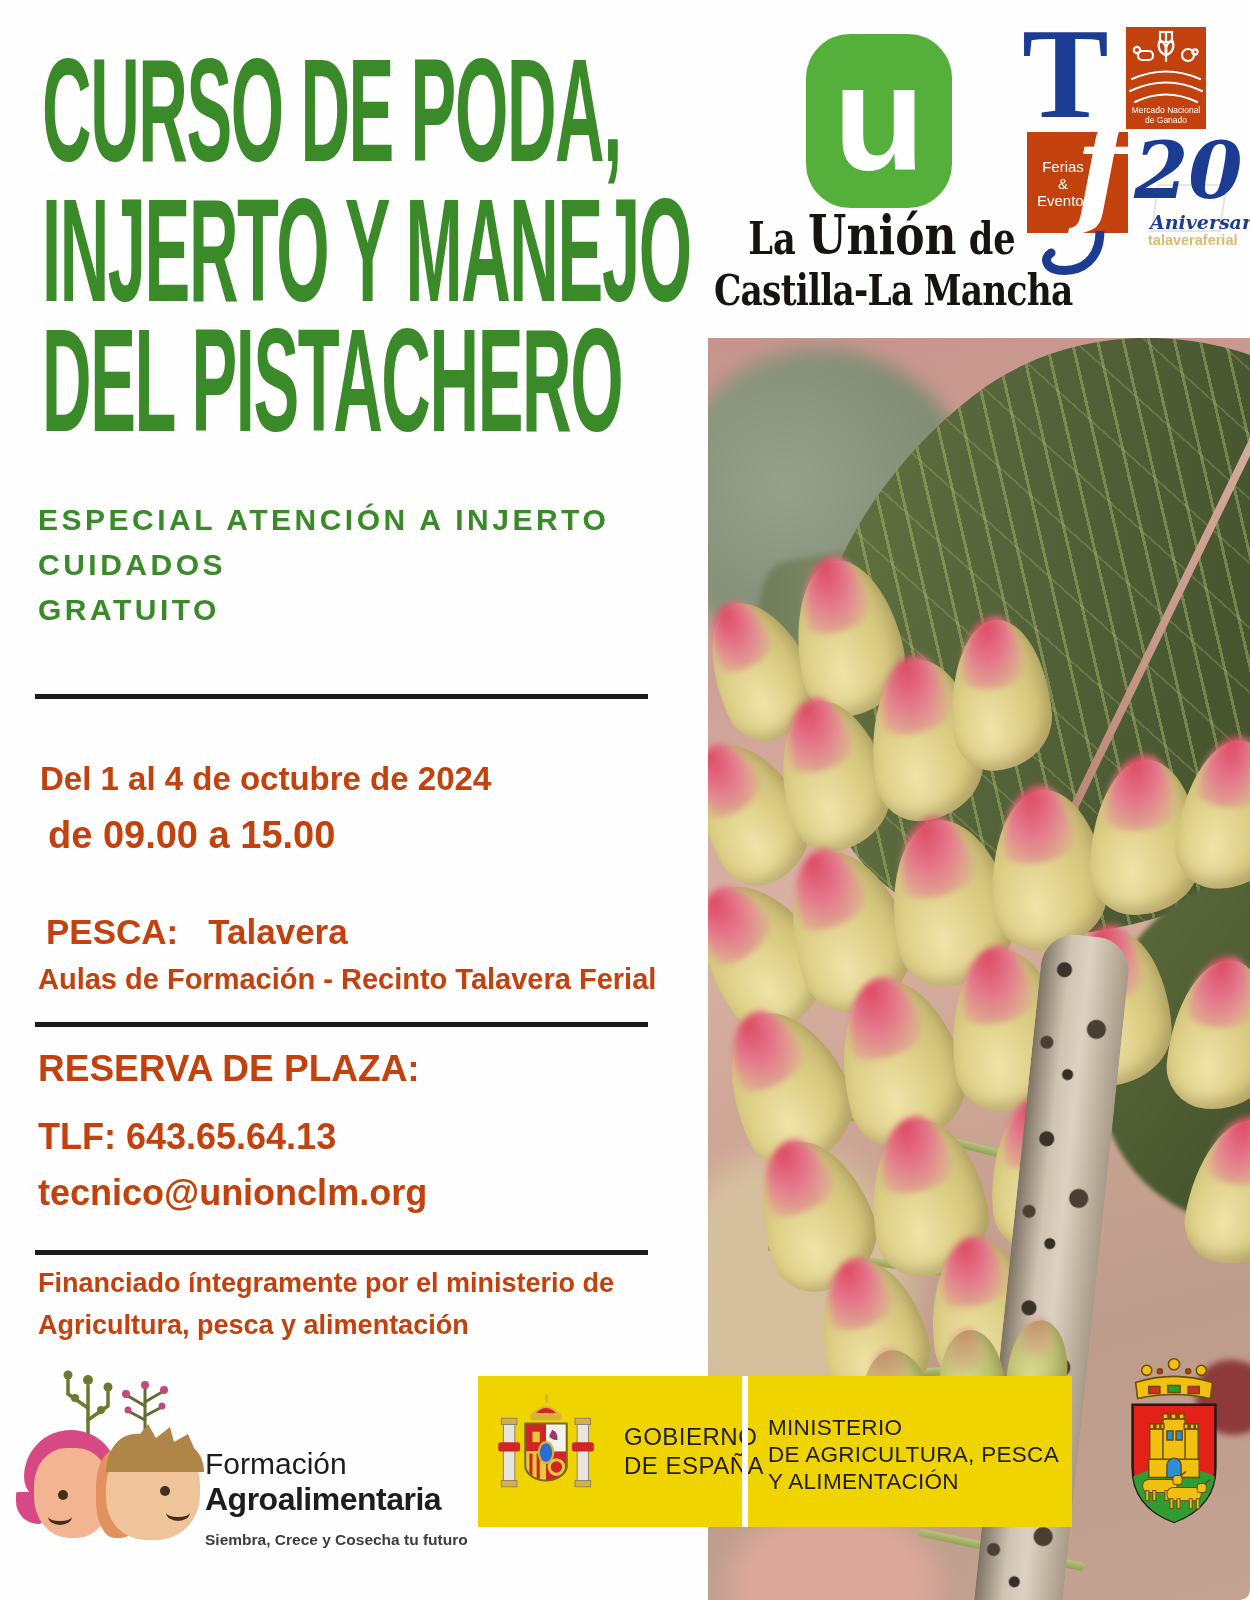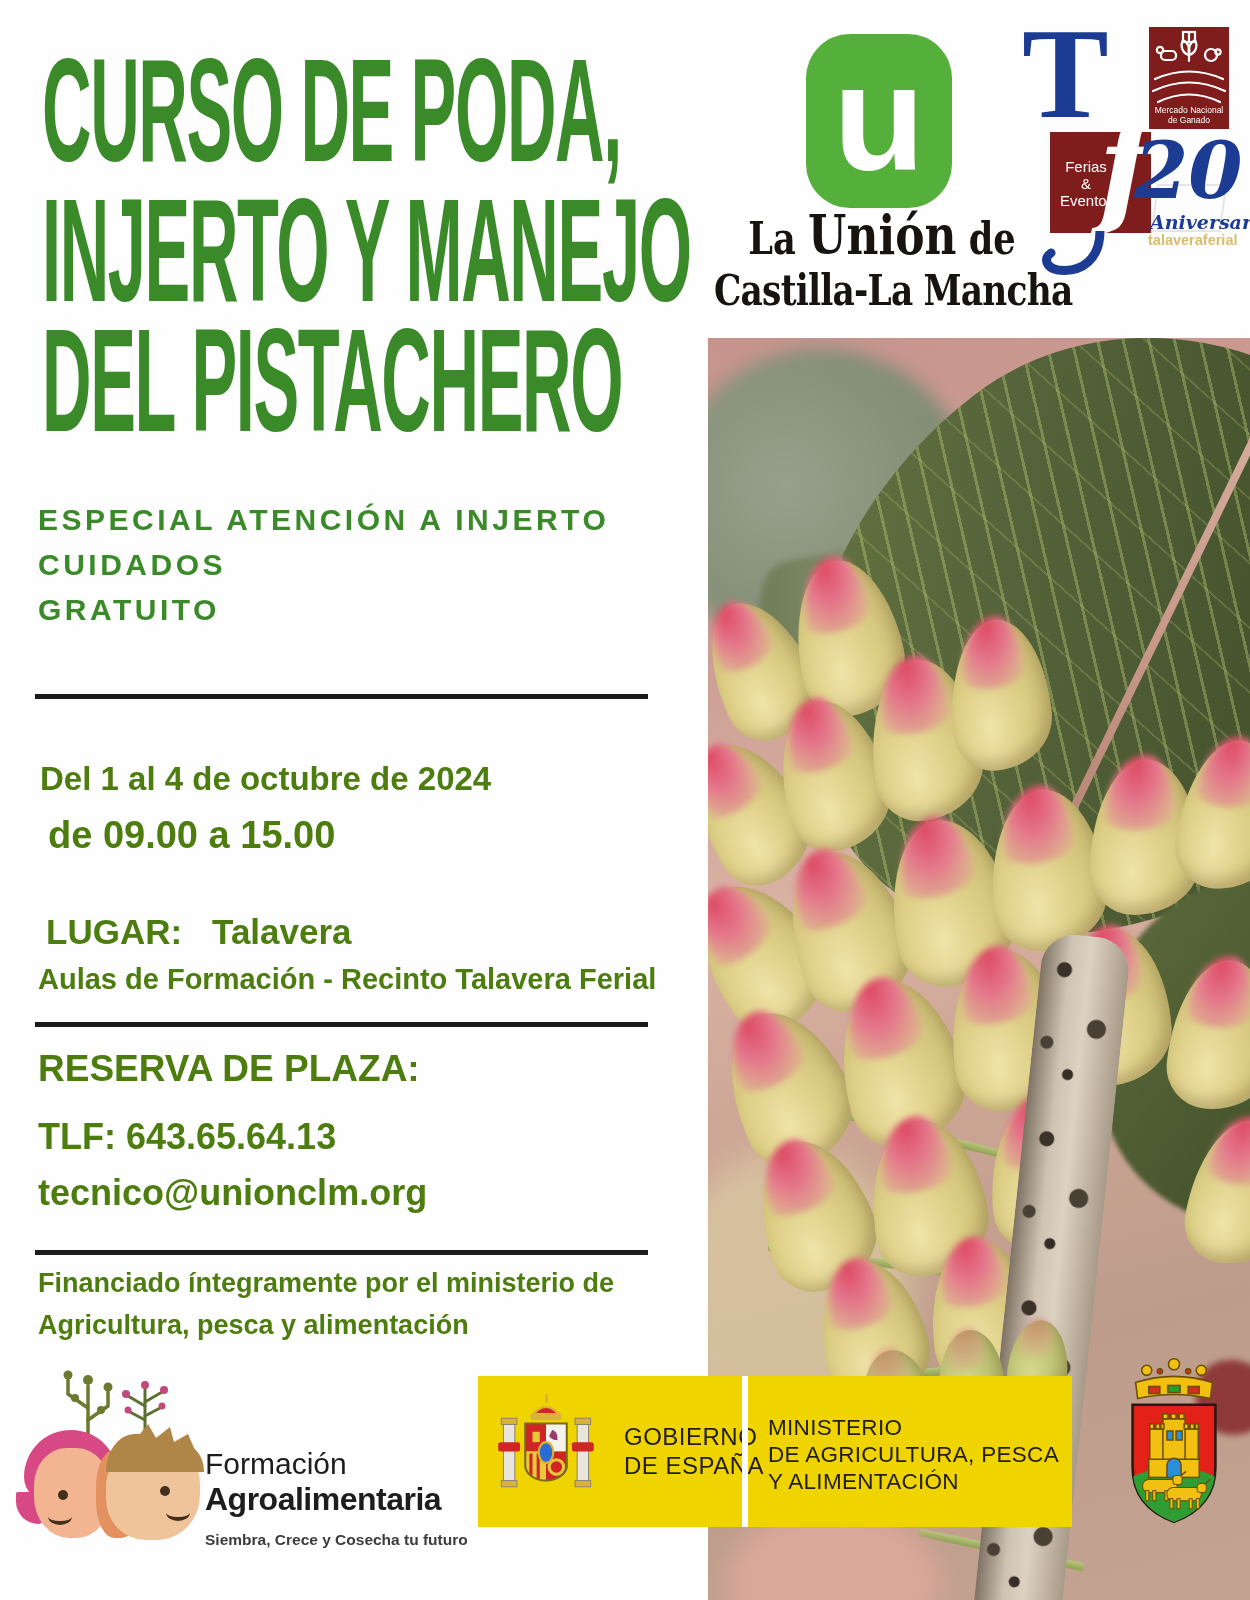--- a/index.html
+++ b/index.html
@@ -1,30 +1,30 @@
 <!DOCTYPE html>
 <html><head>
 <meta charset="utf-8">
 <style>
   html,body{margin:0;padding:0;background:#fff;}
   .poster{position:relative;width:1250px;height:1600px;background:#fefefe;overflow:hidden;
-          font-family:"Liberation Sans",sans-serif;}
+          font-family:"Liberation Sans",sans-serif;border-radius:10px;}
   
   .title-line{position:absolute;left:42px;white-space:nowrap;color:#3b8a2a;
               font:700 146px/133px "Liberation Sans",sans-serif;letter-spacing:-3px;
               transform:scaleX(.47);transform-origin:0 0;}
   #t1{top:44px}#t2{top:184px}#t3{top:314px}
   
   .subtitle{position:absolute;left:38px;top:497px;color:#3b8a2a;
             font:700 30px/45px "Liberation Sans",sans-serif;letter-spacing:3.5px;}
   
   .rule{position:absolute;left:35px;width:613px;height:5px;background:#1c1c1c;}
   #r1{top:694px}#r2{top:1022px}#r3{top:1250px}
   
-  .g{position:absolute;color:#4d7c0f;font-family:"Liberation Sans",sans-serif;font-weight:700;white-space:nowrap;}
+  .g{position:absolute;color:#c2410c;font-family:"Liberation Sans",sans-serif;font-weight:700;white-space:nowrap;}
   #date1{left:40px;top:760px;font-size:33px;}
   #date2{left:48px;top:814px;font-size:38px;}
   #lugar{left:46px;top:912px;font-size:35px;}
   #lugar .gap{display:inline-block;width:30px;}
   #lugardet{left:38px;top:963px;font-size:29px;font-weight:600;}
   #resv{left:38px;top:1048px;font-size:37px;}
   #tlf{left:38px;top:1116px;font-size:36px;}
   #mail{left:38px;top:1172px;font-size:36px;}
   #fin1{left:38px;top:1268px;font-size:27px;}
   #fin2{left:38px;top:1310px;font-size:27px;}
@@ -34,21 +34,21 @@
             font:700 150px/168px "Liberation Sans",sans-serif;}
   .union-text{position:absolute;left:672px;top:206px;width:420px;text-align:center;
               transform:scaleX(.80);transform-origin:50% 0;color:#161310;
               font-family:"DejaVu Serif","Liberation Serif",serif;white-space:nowrap;}
   .union-text .l1{font-size:44px;font-weight:700;line-height:58px;}
   .union-text .l1 b{font-size:55px;}
   .union-text .l2{font-size:43px;font-weight:700;line-height:44px;letter-spacing:-1px;}
   
   .t-letter{position:absolute;left:1022px;top:8px;color:#1c3c94;
             font:700 130px/130px "Liberation Serif",serif;}
-  .sq{position:absolute;background:#7f1d1d;margin-left:23px;}
+  .sq{position:absolute;background:#c2410c;}
   #mercado{left:1126px;top:27px;width:80px;height:102px;}
   #mercado .cap{position:absolute;left:0;bottom:4px;width:100%;text-align:center;color:#fff;
                 font:400 8.5px/10px "Liberation Sans",sans-serif;}
   #ferias{left:1027px;top:132px;width:101px;height:101px;overflow:hidden;}
   #ferias .fe{position:absolute;left:10px;top:26px;color:#fff;text-align:center;width:52px;
               font:400 15px/17px "Liberation Sans",sans-serif;}
   #ferias .f{position:absolute;left:48px;top:-26px;color:#fff;
              font:italic 700 124px/124px "DejaVu Serif",serif;}
   .f-tail{position:absolute;left:1042px;top:231px;}
   .anniv{position:absolute;left:1132px;top:138px;width:96px;height:100px;}
@@ -141,21 +141,21 @@
     <div>ESPECIAL ATENCIÓN A INJERTO</div>
     <div>CUIDADOS</div>
     <div>GRATUITO</div>
   </div>
 
   <div class="rule" id="r1"></div>
 
   <div class="g" id="date1">Del 1 al 4 de octubre de 2024</div>
   <div class="g" id="date2">de 09.00 a 15.00</div>
 
-  <div class="g" id="lugar"><span>LUGAR:</span><span class="gap"></span><span>Talavera</span></div>
+  <div class="g" id="lugar"><span>PESCA:</span><span class="gap"></span><span>Talavera</span></div>
   <div class="g" id="lugardet">Aulas de Formación - Recinto Talavera Ferial</div>
 
   <div class="rule" id="r2"></div>
 
   <div class="g" id="resv">RESERVA DE PLAZA:</div>
   <div class="g" id="tlf">TLF: 643.65.64.13</div>
   <div class="g" id="mail">tecnico@unionclm.org</div>
 
   <div class="rule" id="r3"></div>
 

